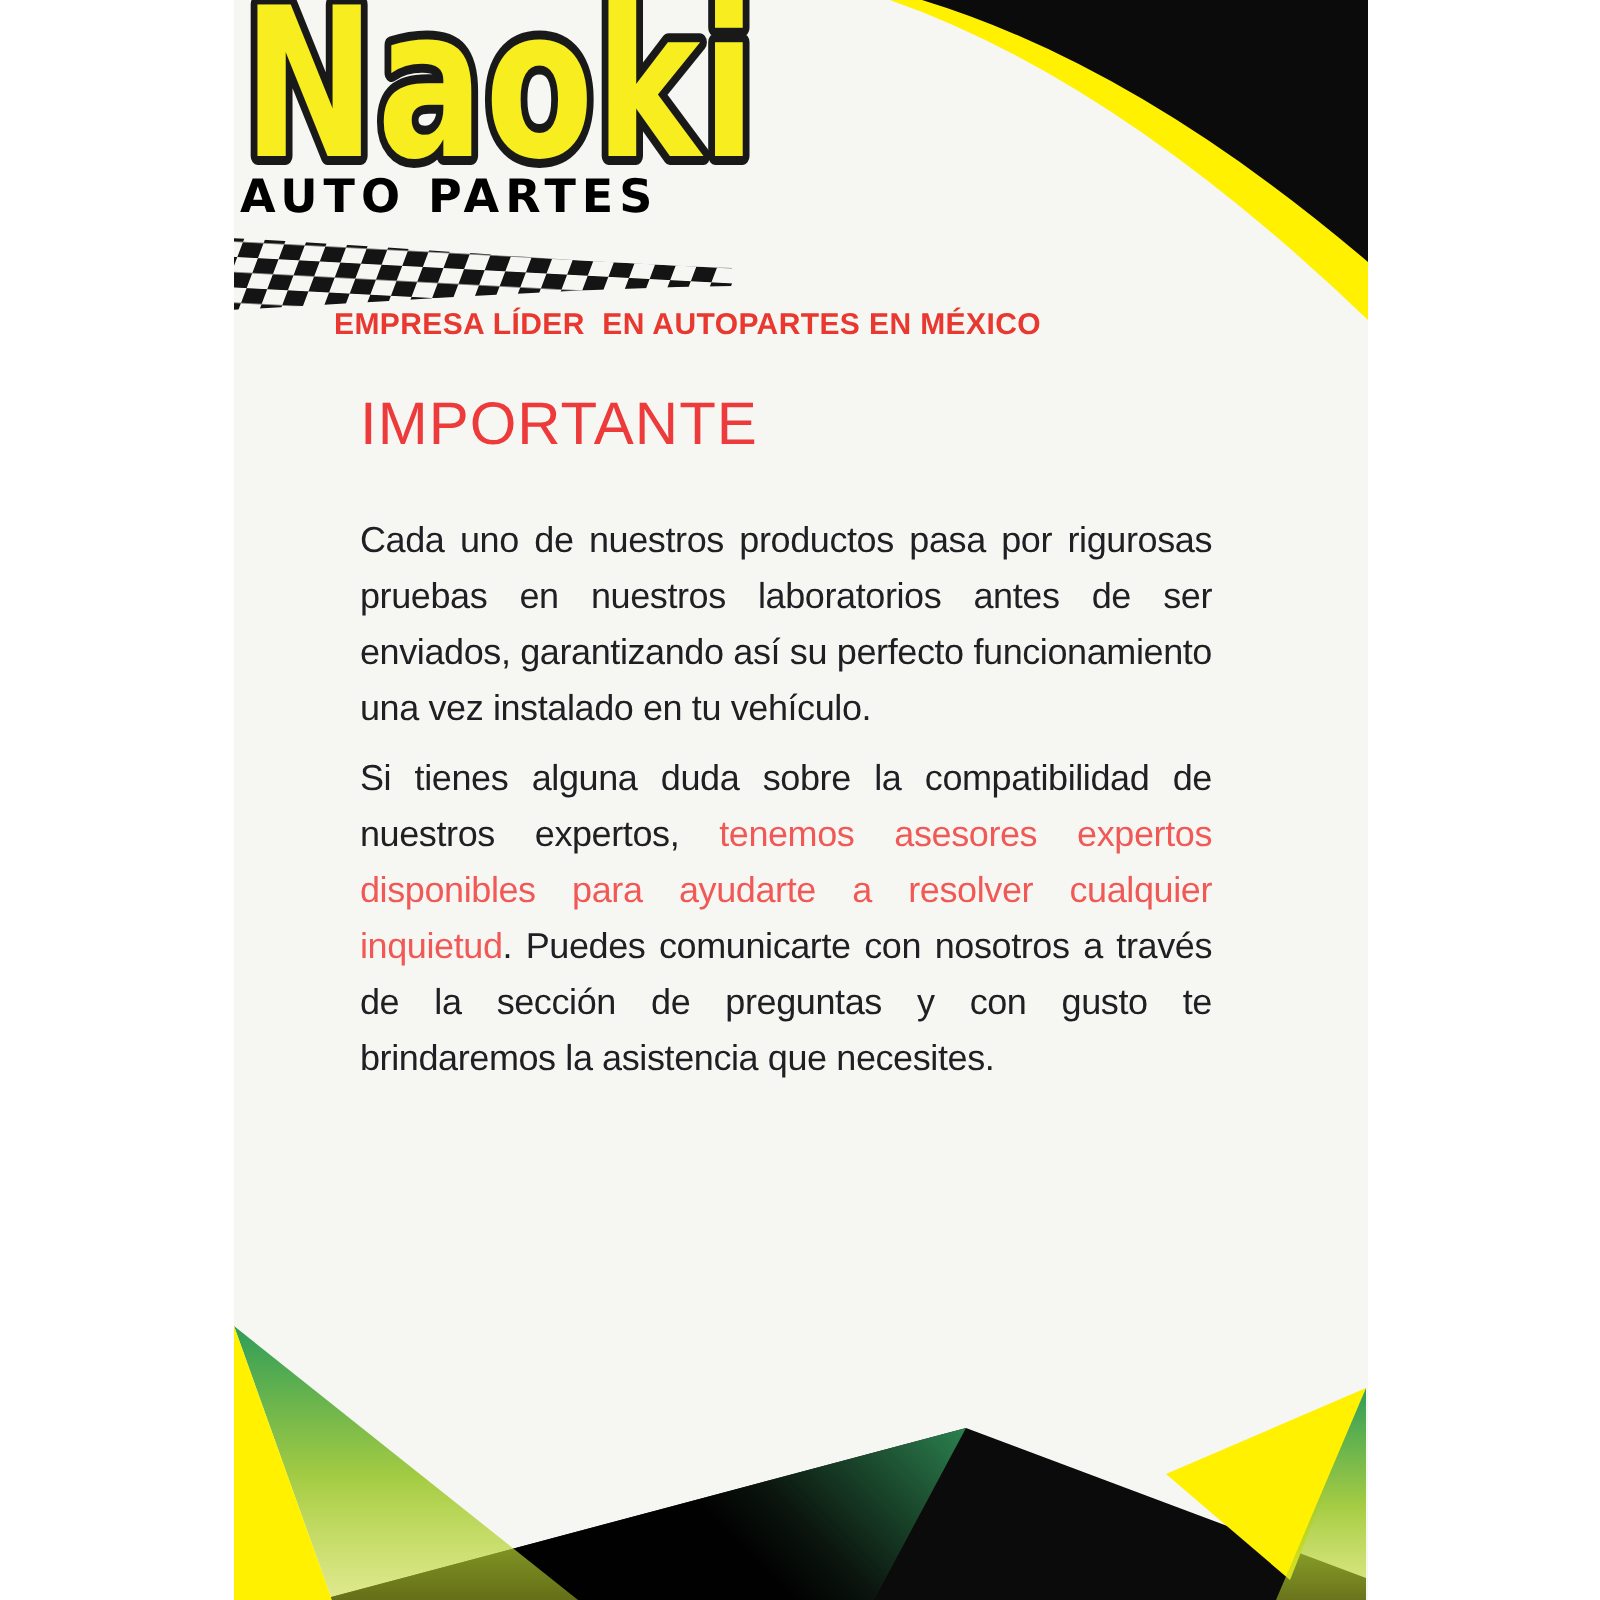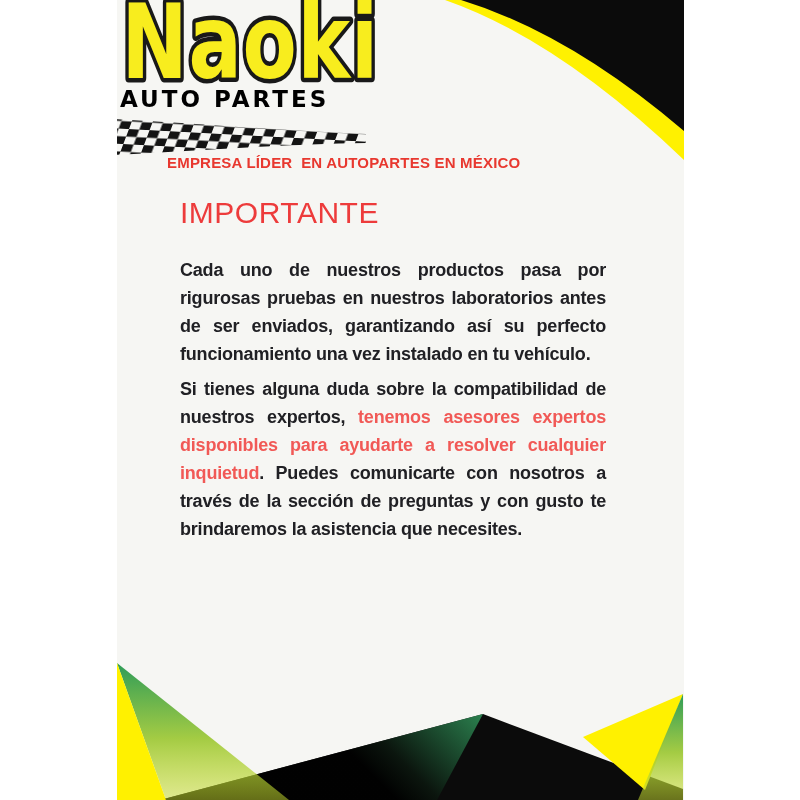--- a/index.html
+++ b/index.html
@@ -29,21 +29,21 @@
     letter-spacing:0.2px;white-space:pre;margin-left:44px;
   }
   
   .content{position:absolute;left:63px;top:196px;width:444px;}
   .content h1{
     margin:0 0 26px 0;font-size:30px;line-height:34px;
     font-weight:normal;color:#ed3b3b;letter-spacing:0.5px;
   }
   .content p{
     margin:0 18px 7px 0;font-size:18px;line-height:28px;
-    font-weight:bold;color:#202024;letter-spacing:-0.2px;
+    font-weight:normal;color:#202024;letter-spacing:-0.2px;
     text-align:justify;
   }
   .hl{color:#f15956;}
   
   .bottom-decor{position:absolute;left:0;bottom:0;width:567px;height:150px;display:block;}
 </style>
 </head>
 <body>
 
 <div class="flyer">

